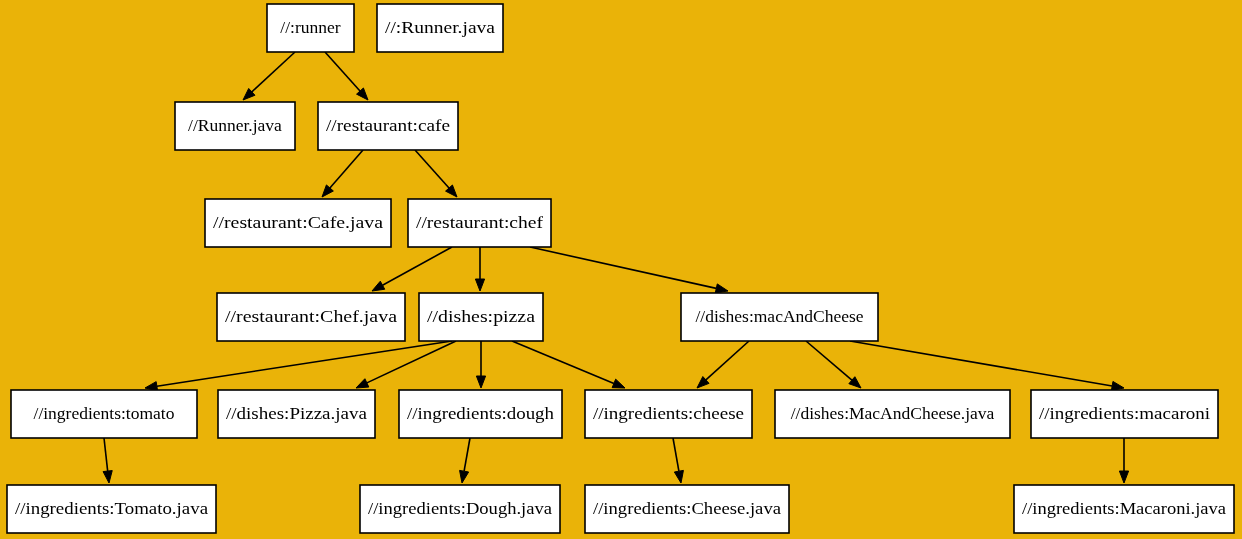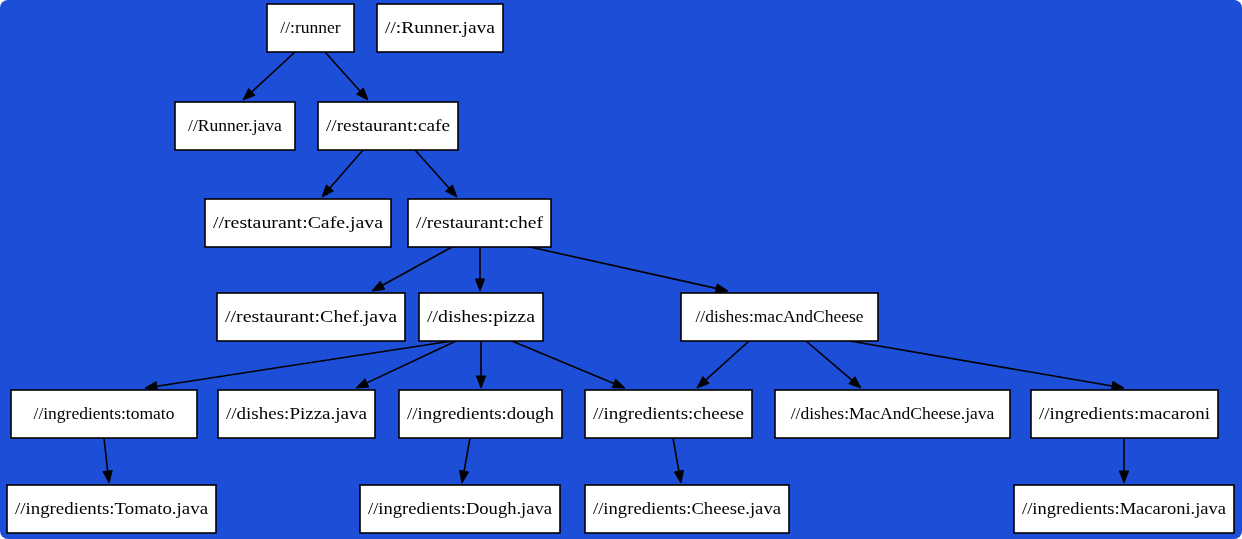--- a/index.html
+++ b/index.html
@@ -10,22 +10,21 @@
   body {
     width: 1242px;
     height: 539px;
     overflow: hidden;
     font-family: "Liberation Serif", "DejaVu Serif", serif;
   }
   #graph-root {
     position: relative;
     width: 1242px;
     height: 539px;
-    background: #1d4ed8;
-    border-radius: 8px;
+    background: #eab308;
   }
   svg#graph-canvas {
     display: block;
     width: 1242px;
     height: 539px;
   }
   .node-box {
     fill: #ffffff;
     stroke: #000000;
     stroke-width: 1.6;

